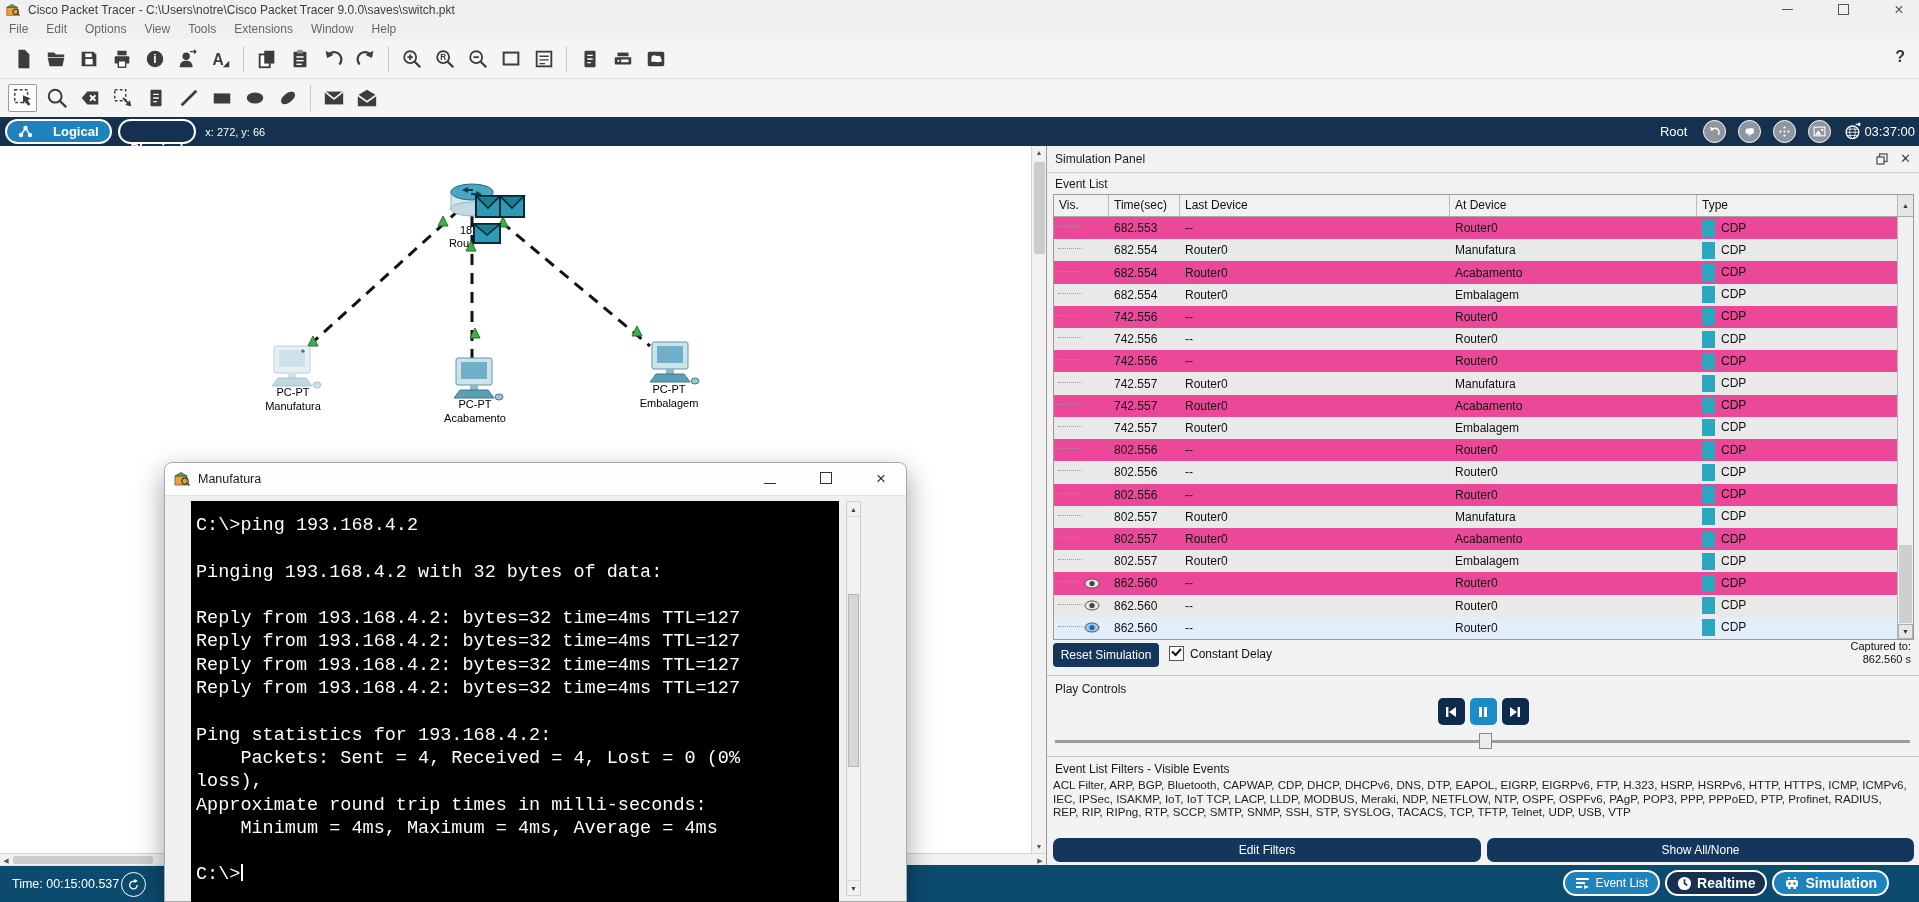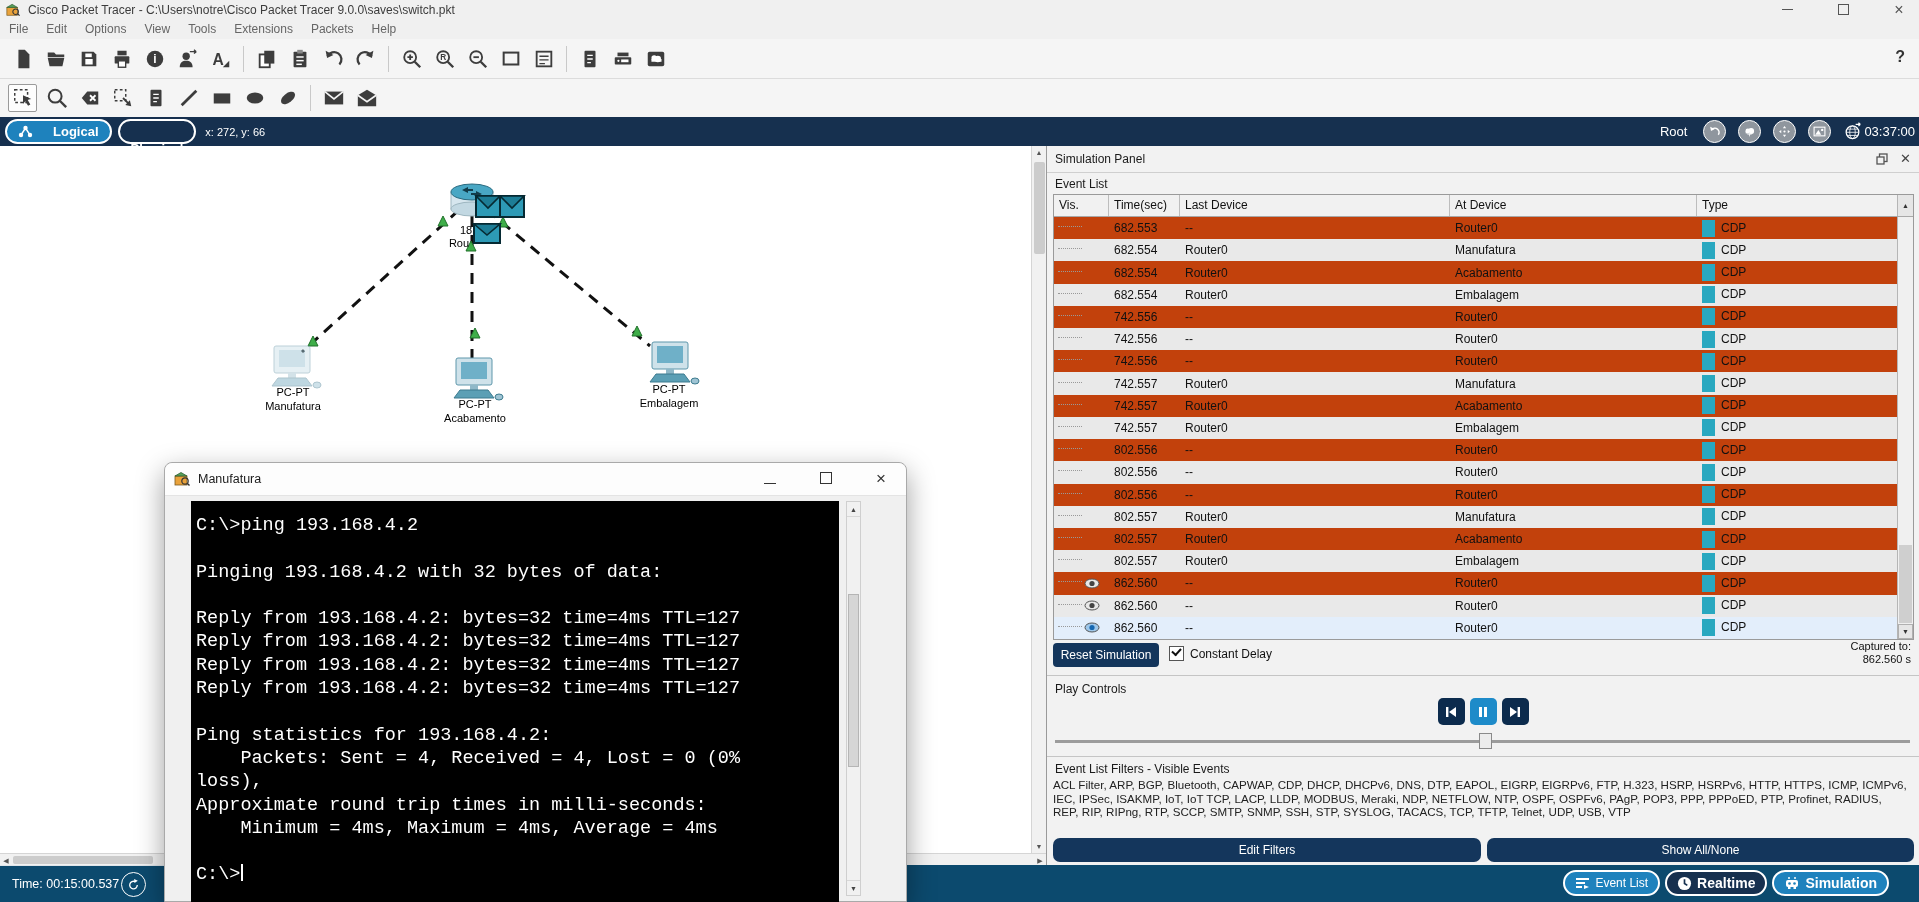--- a/index.html
+++ b/index.html
@@ -42,21 +42,21 @@
   .hscroll{left:0;top:853px;width:1046px;height:12px;background:#f1f1f1;border-top:1px solid #d5d5d5;box-sizing:border-box;}
   .hscroll .thumb{position:absolute;left:13px;top:2px;width:140px;height:8px;background:#cccccc;border-radius:2px;}
   .sarrow{position:absolute;font-size:7px;color:#555;width:12px;height:11px;display:flex;align-items:center;justify-content:center;}
   .devlabel{font-size:11px;fill:#000;text-anchor:middle;font-family:"Liberation Sans",sans-serif;}
   
   .simpanel{left:1046px;top:146px;width:873px;height:719px;background:#f2f2f2;border-left:1px solid #9a9a9a;box-sizing:border-box;}
   .sp-header{position:absolute;left:0;top:0;width:100%;height:26px;border-bottom:1px solid #cfcfcf;display:flex;align-items:center;}
   .sp-title{font-size:12px;color:#1a1a1a;margin-left:8px;}
   .sp-hbtns{position:absolute;right:8px;top:5px;display:flex;gap:12px;align-items:center;}
   .sp-evlabel{position:absolute;left:8px;top:31px;font-size:12px;color:#1a1a1a;}
-  .evtable{position:absolute;left:6px;top:48px;width:861px;height:446px;background:#c2410c;border:1px solid #9a9a9a;box-sizing:border-box;display:flex;flex-direction:column;}
+  .evtable{position:absolute;left:6px;top:48px;width:861px;height:446px;background:#ec4899;border:1px solid #9a9a9a;box-sizing:border-box;display:flex;flex-direction:column;}
   .ev-head{display:flex;height:21px;background:#f1f1f1;border-bottom:1px solid #a8a8a8;flex:none;}
   .ev-head .hc{font-size:12px;color:#111;padding:3px 0 0 5px;box-sizing:border-box;border-right:1px solid #bdbdbd;}
   .c-vis{width:55px;flex:none;}
   .c-time{width:71px;flex:none;}
   .c-last{width:270px;flex:none;}
   .c-at{width:247px;flex:none;}
   .c-type{flex:1;}
   .c-sb{width:16px;flex:none;position:relative;background:#f0f0f0;border-left:1px solid #b5b5b5;box-sizing:border-box;}
   .ev-rows{flex:1;display:grid;grid-auto-rows:1fr;}
   .ev-row{display:flex;align-items:center;font-size:12px;color:#111;}
@@ -133,21 +133,21 @@
   </div>
 </div>
 
 <div class="abs menubar">
     <div class="menu-item">File</div>
     <div class="menu-item">Edit</div>
     <div class="menu-item">Options</div>
     <div class="menu-item">View</div>
     <div class="menu-item">Tools</div>
     <div class="menu-item">Extensions</div>
-    <div class="menu-item">Packets</div>
+    <div class="menu-item">Window</div>
     <div class="menu-item">Help</div>
   </div>
 
 <div class="abs toolbar1">
     <div class="tbicon">
       <svg viewBox="0 0 24 24" fill="#3d3d3d">
         <path d="M7 2h7l5 5v15H7z"></path>
       </svg>
     </div>
     <div class="tbicon">

